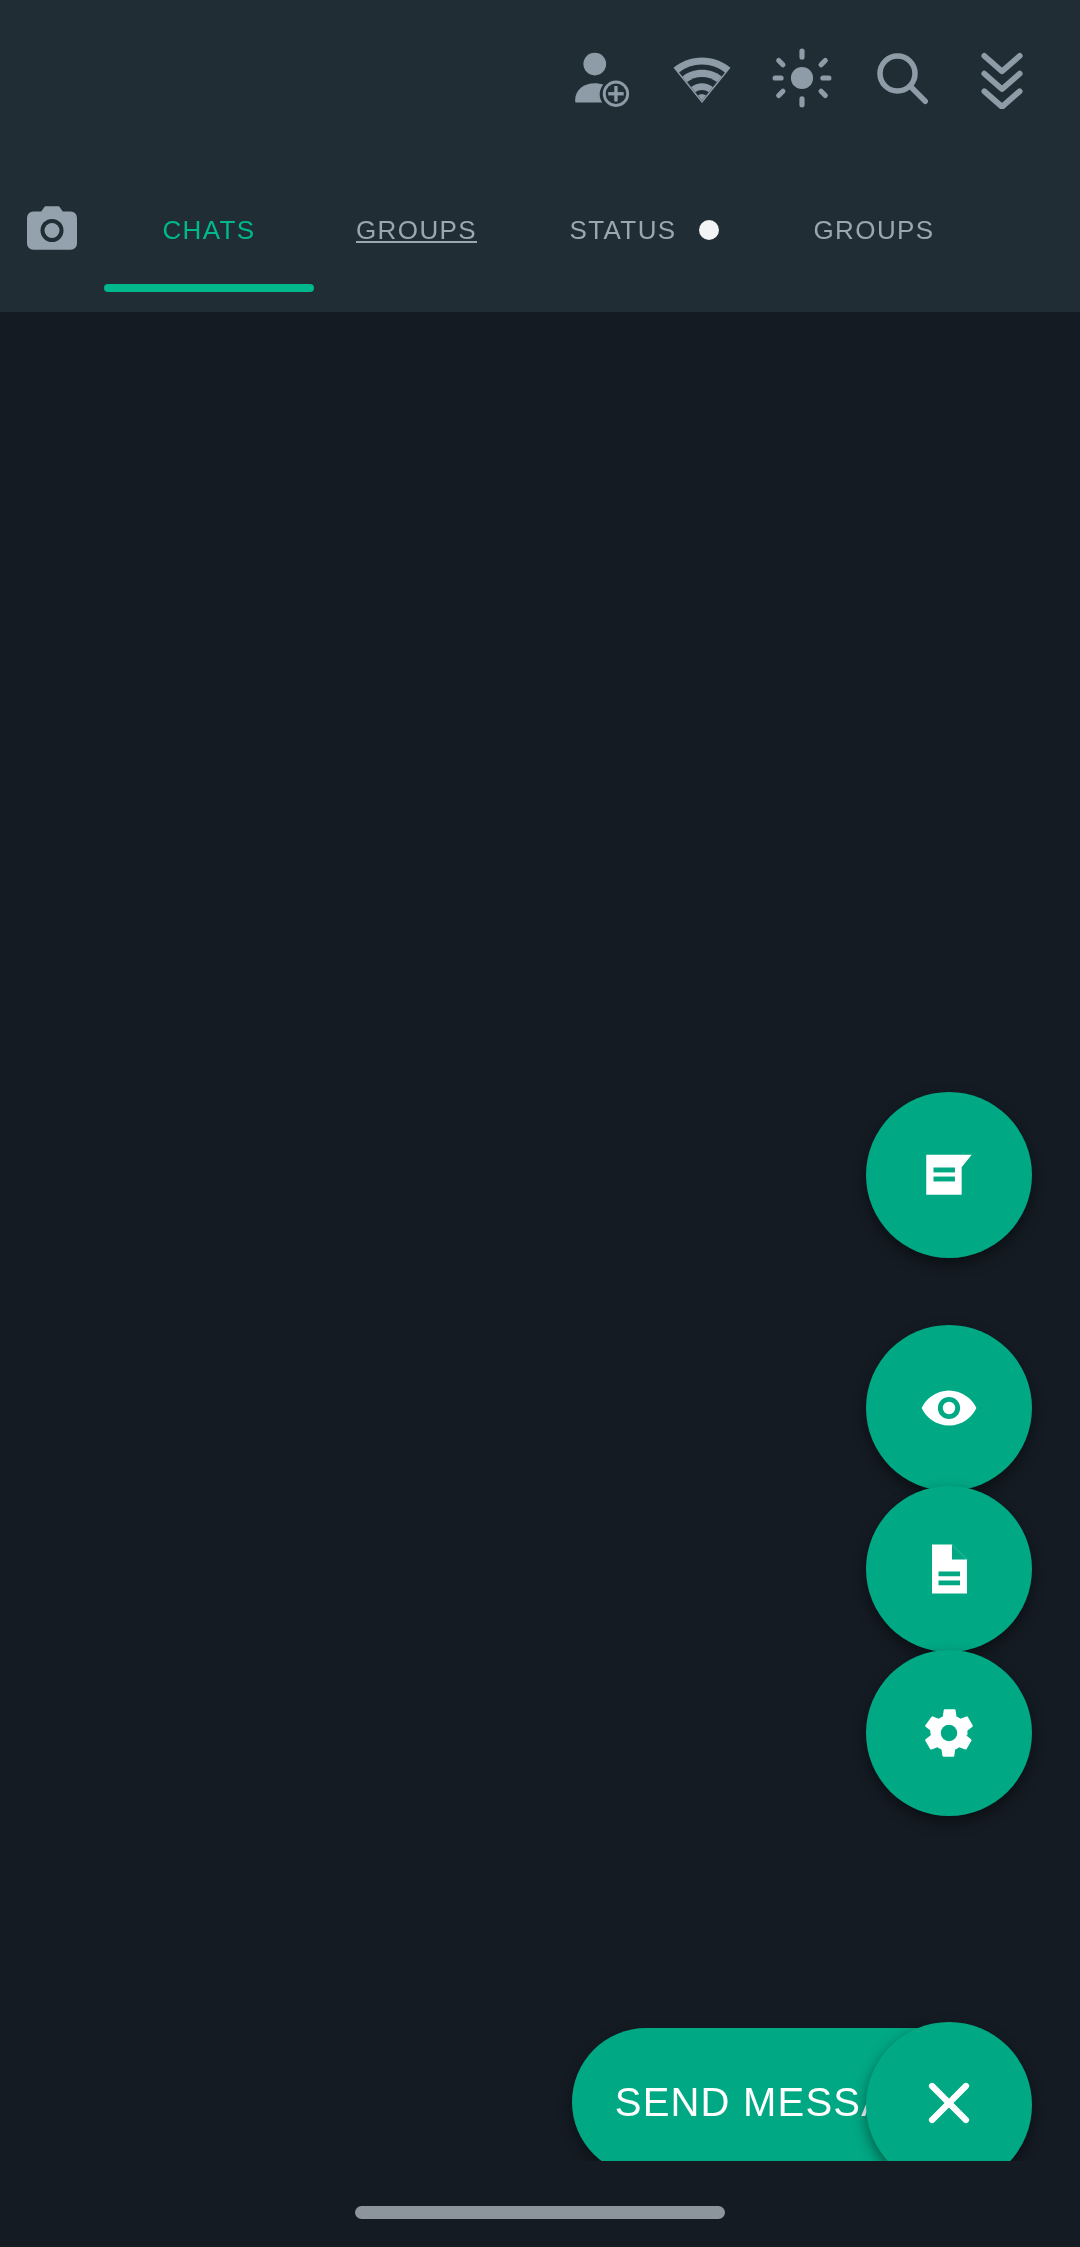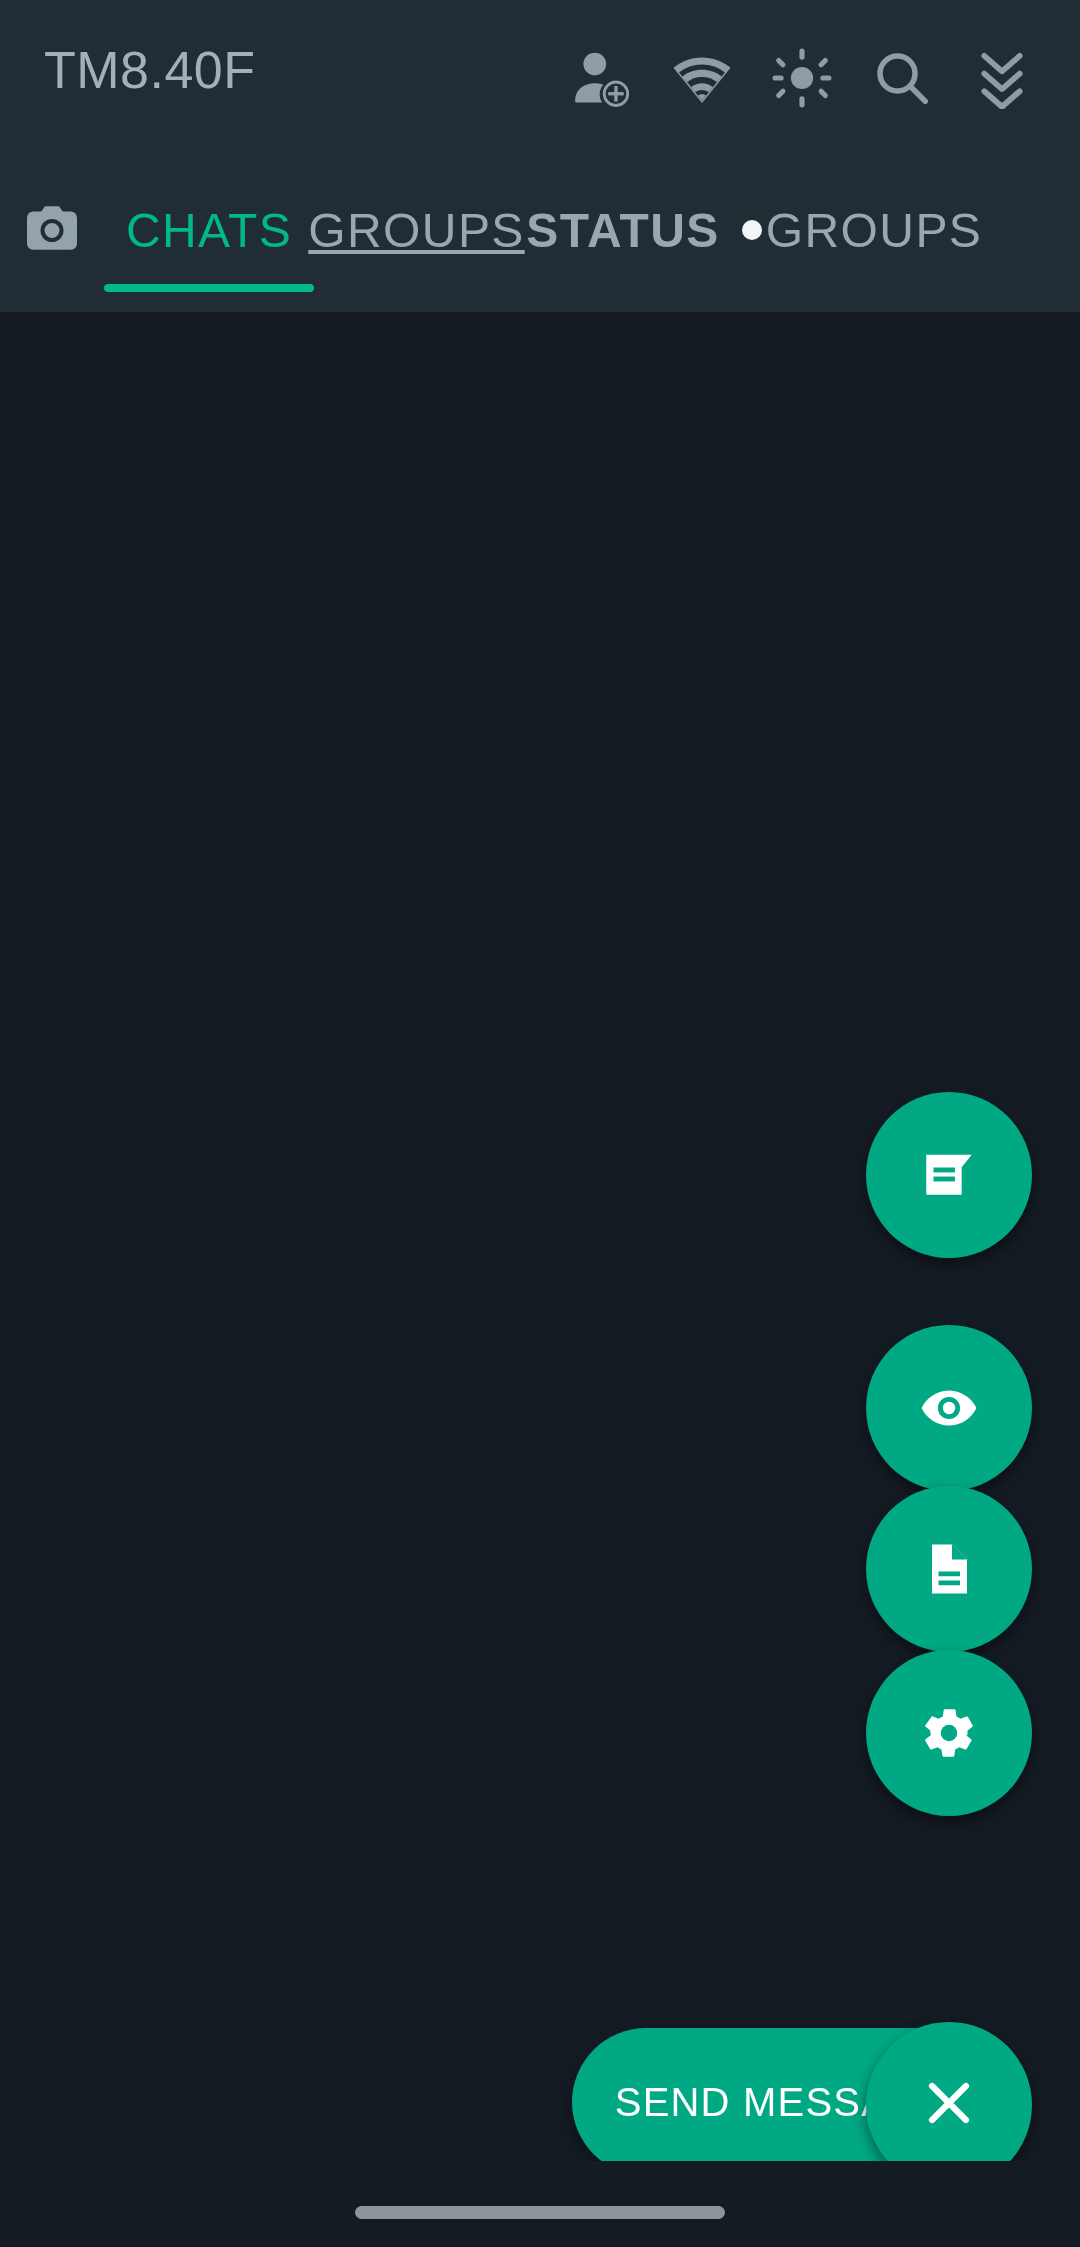--- a/index.html
+++ b/index.html
@@ -42,27 +42,27 @@
   .tab-camera {
     width:104px; height:92px;
     display:flex; align-items:center; justify-content:center;
     color:#93a2ac; margin-top:4px;
   }
   .tab {
     position:relative;
     height:96px;
     display:flex; align-items:center; justify-content:center;
     color:#9aa7b1;
-    font-size:48px; letter-spacing:1.4px;
+    font-size:26px; letter-spacing:1.4px;
     white-space:nowrap;
     margin-top:4px;
   }
   .tab.chats   { width:210px; }
   .tab.groups  { width:205px;text-decoration:underline; }
-  .tab.status  { width:250px;font-weight:bold; }
+  .tab.status  { width:250px; }
   .tab.calls   { width:210px; }
   .tab.active { color:#00b88c; }
   .tab-underline {
     position:absolute; bottom:-14px; left:0; right:0;
     height:8px; background:#00b88c; border-radius:4px;
   }
   .status-dot {
     display:inline-block;
     width:20px; height:20px; border-radius:50%;
     background:#f2f4f5; margin-left:22px;
@@ -125,21 +125,20 @@
     background:#8c949c;
   }
 </style>
 </head>
 <body>
 
 <div id="app">
 
   <div class="header">
 
-    <div class="header-title">TM8.40F</div>
 
     <div class="header-icons">
 
       <div class="hicon">
         <svg width="62" height="62" viewBox="0 0 24 24" fill="currentColor">
           <circle cx="9.2" cy="6.6" r="4.4"></circle>
           <path d="M1.6 20.6c0-4.1 3.4-6.6 7.6-6.6 1.2 0 2.3.2 3.3.6-.9 1-1.4 2.3-1.4 3.7 0 1.2.4 2.3 1 3.2H2c-.3 0-.4-.3-.4-.9z"></path>
           <circle cx="17.4" cy="18.1" r="5.1" fill="currentColor"></circle>
           <circle cx="17.4" cy="18.1" r="4.0" fill="#212d35"></circle>
           <rect x="16.75" y="15.1" width="1.3" height="6.0" fill="currentColor"></rect>

